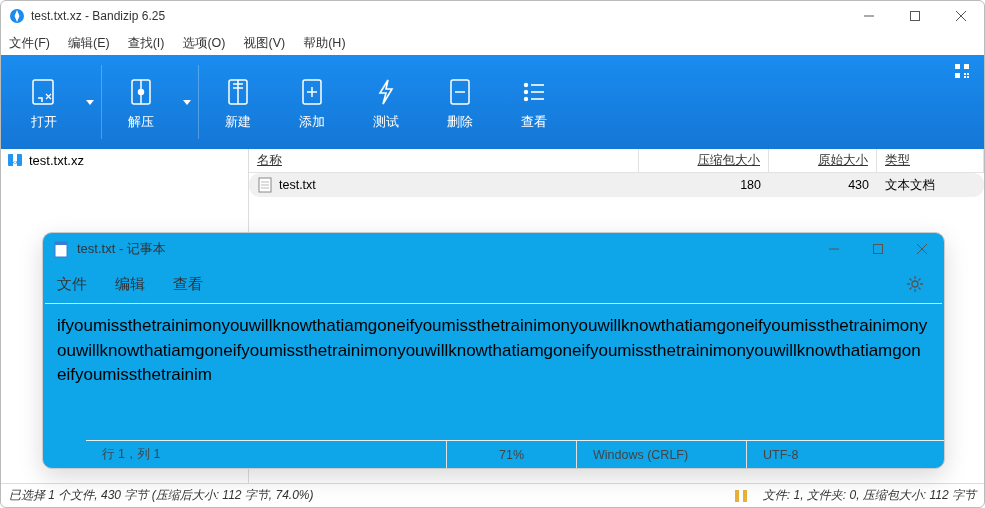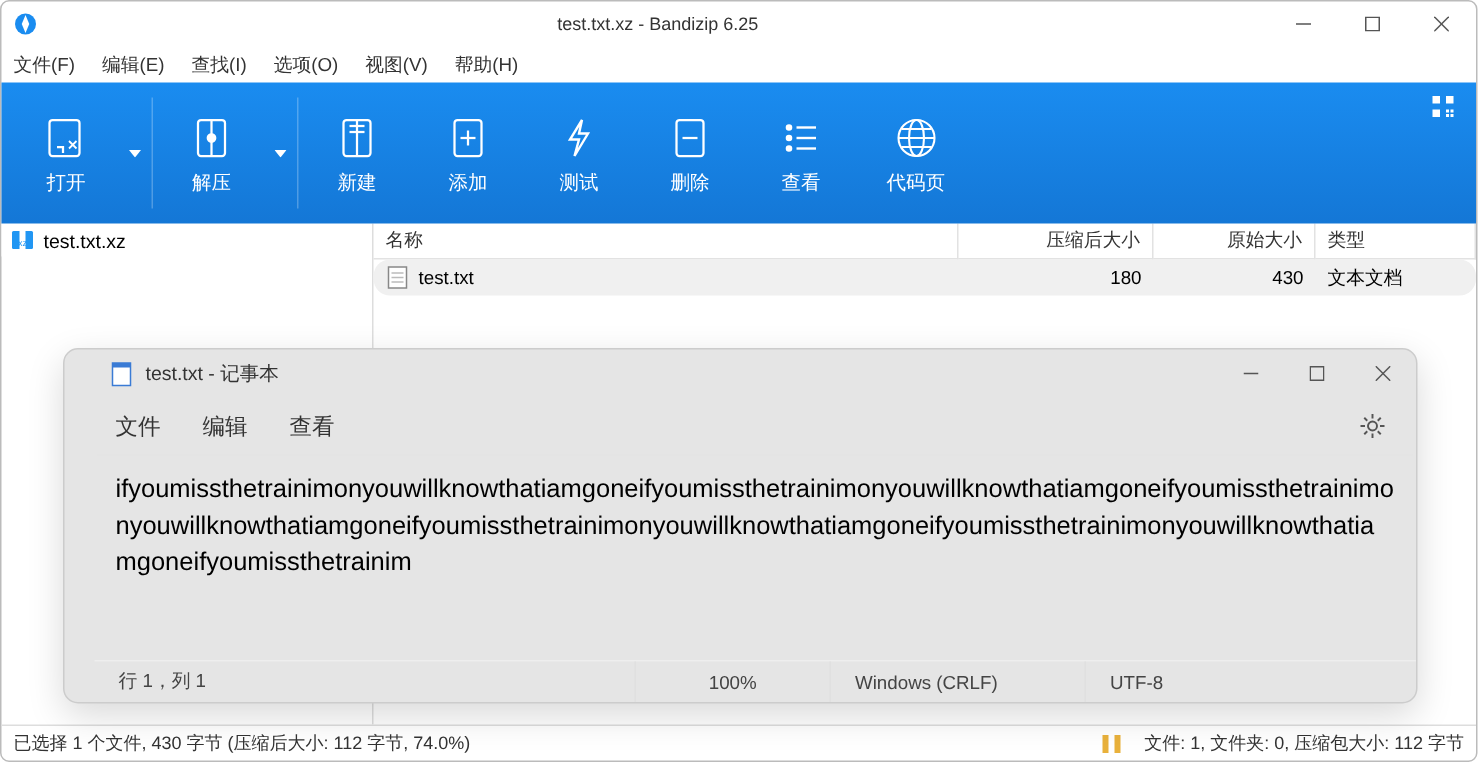--- a/index.html
+++ b/index.html
@@ -1,63 +1,63 @@
 <!DOCTYPE html>
 <html><head>
 <meta charset="utf-8">
 <style>
 * { margin: 0; padding: 0; box-sizing: border-box; font-family: "Microsoft YaHei", "Segoe UI", sans-serif; }
 body { width: 985px; height: 508px; background: #fff; overflow: hidden; position: relative; }
 
 
 .bandizip-window { width: 985px; height: 508px; border: 1px solid #bbb; border-radius: 6px; background: #fff; display: flex; flex-direction: column; position: relative; }
-.title-bar { height: 30px; display: flex; align-items: center; padding: 0 0 0 8px; text-align: center; }
+.title-bar { height: 30px; display: flex; align-items: center; padding: 0 0 0 8px; }
 .title-bar .app-icon { width: 16px; height: 16px; margin-right: 6px; }
 .title-bar .title-text { font-size: 12px; color: #333; flex: 1; }
 .win-controls { display: flex; }
 .win-controls .wc { width: 46px; height: 30px; display: flex; align-items: center; justify-content: center; color: #555; font-size: 13px; cursor: default; }
 .menu-bar { height: 24px; display: flex; align-items: center; padding: 0 8px; gap: 18px; font-size: 12.5px; color: #333; }
 .menu-bar .mitem { cursor: default; }
 
 .toolbar { height: 94px; background: linear-gradient(#1a8cf0, #1477d6); display: flex; align-items: stretch; padding: 0 6px; position: relative; }
 .tool-group { display: flex; align-items: center; }
 .tool-btn { display: flex; flex-direction: column; align-items: center; justify-content: center; gap: 4px; color: #fff; font-size: 13px; padding: 10px 20px 8px; cursor: default; }
 .tool-btn .ico { width: 34px; height: 34px; display: flex; align-items: center; justify-content: center; }
 .tool-drop { width: 18px; display: flex; align-items: center; justify-content: center; color: #fff; cursor: default; }
 .tool-divider { width: 1px; background: rgba(255,255,255,.25); margin: 10px 2px; }
 .opt-icon { position: absolute; right: 14px; top: 8px; color: #fff; cursor: default; }
 
 .content-split { flex: 1; display: flex; min-height: 0; }
 .tree-panel { width: 248px; border-right: 1px solid #ddd; }
 .tree-item { display: flex; align-items: center; gap: 6px; padding: 3px 6px; font-size: 13px; background: #fff; }
 .list-panel { flex: 1; display: flex; flex-direction: column; }
 .list-header { height: 24px; display: flex; font-size: 12.5px; color: #333; }
-.list-header .hcell { padding: 3px 8px; border-right: 1px solid #e2e2e2; border-bottom: 1px solid #e2e2e2; display: flex; align-items: center; }
+.list-header .hcell { padding: 3px 8px; border-right: 1px solid #e2e2e2; border-bottom: 1px solid #e2e2e2; display: flex; align-items: center; text-decoration: underline; }
 .list-header .num { justify-content: flex-end; }
 .list-body .row { display: flex; height: 24px; align-items: center; font-size: 12.5px; background: #f0f0f0; border-radius: 11px; }
 .list-body .row .cell { padding: 0 8px; overflow: hidden; white-space: nowrap; }
 .list-body .row .num { text-align: right; }
 
-.status-bar { height: 24px; border-top: 1px solid #ddd; display: flex; align-items: center; font-size: 12px; color: #333; padding: 0 8px; gap: 14px; }
+.status-bar { height: 24px; border-top: 1px solid #ddd; display: flex; align-items: center; font-size: 12px; color: #333; padding: 0 8px; gap: 14px; font-style: italic; }
 .status-bar .left { flex: 1; }
 .status-bar .archive-icon { width: 16px; height: 16px; display: inline-block; }
 
 
-.notepad-window { position: absolute; left: 42px; top: 232px; width: 903px; height: 237px; background: #e5e5e5; border: 1px solid #ccc; border-radius: 10px; box-shadow: 0 8px 24px rgba(0,0,0,.15); display: flex; flex-direction: column; padding-left: 20px; }
+.notepad-window { position: absolute; left: 42px; top: 232px; width: 903px; height: 237px; background: #0ea5e9; border: 1px solid #ccc; border-radius: 10px; box-shadow: 0 8px 24px rgba(0,0,0,.15); display: flex; flex-direction: column; }
 .np-title-bar { height: 32px; display: flex; align-items: center; padding: 0 0 0 10px; }
 .np-title-bar .np-icon { width: 16px; height: 18px; margin-right: 8px; }
 .np-title-bar .np-title { font-size: 13px; color: #333; flex: 1; }
 .np-wc { display: flex; }
 .np-wc .wc { width: 44px; height: 32px; display: flex; align-items: center; justify-content: center; color: #555; cursor: default; }
 .np-menu { height: 38px; display: flex; align-items: center; padding: 0 14px; gap: 28px; font-size: 15px; color: #333; }
 .np-menu .mitem { cursor: default; }
 .np-menu .gear { margin-left: auto; cursor: default; margin-right: 6px; }
 .np-sep { height: 1px; background: #e4e4e4; margin: 0 2px; }
 .np-text { flex: 1; padding: 10px 14px 4px; font-size: 17px; line-height: 1.45; color: #000; overflow: hidden; word-break: break-all; }
-.np-status { height: 28px; display: flex; align-items: center; font-size: 12.5px; color: #444; border-top: 1px solid #eee; }
+.np-status { height: 28px; display: flex; align-items: center; font-size: 12.5px; color: #444; border-top: 1px solid #eee; margin-left: 43px; }
 .np-status .sg { padding: 0 16px; border-left: 1px solid #e0e0e0; height: 100%; display: flex; align-items: center; }
 .np-status .sg:first-child { border-left: none; flex: 0 0 360px; }
 
 
 svg { display: block; }
 </style>
 </head>
 <body>
 
 <div class="bandizip-window">
@@ -180,32 +180,20 @@
             <circle cx="8" cy="9" r="1.4" fill="#fff"></circle>
             <line x1="13" y1="9" x2="26" y2="9"></line>
             <circle cx="8" cy="16" r="1.4" fill="#fff"></circle>
             <line x1="13" y1="16" x2="26" y2="16"></line>
             <circle cx="8" cy="23" r="1.4" fill="#fff"></circle>
             <line x1="13" y1="23" x2="26" y2="23"></line>
           </svg>
         </span>
       <span>查看</span>
     </div>
-    <div class="tool-btn">
-      <span class="ico">
-          <svg width="32" height="32" viewBox="0 0 32 32" fill="none" stroke="#fff" stroke-width="1.4">
-            <circle cx="16" cy="16" r="12"></circle>
-            <ellipse cx="16" cy="16" rx="5" ry="12"></ellipse>
-            <line x1="4" y1="16" x2="28" y2="16"></line>
-            <line x1="6" y1="10" x2="26" y2="10"></line>
-            <line x1="6" y1="22" x2="26" y2="22"></line>
-          </svg>
-        </span>
-      <span>代码页</span>
-    </div>
     <div class="opt-icon">
       <svg width="16" height="16" viewBox="0 0 16 16" fill="#fff">
           <rect x="1" y="1" width="5" height="5"></rect>
           <rect x="10" y="1" width="5" height="5"></rect>
           <rect x="1" y="10" width="5" height="5"></rect>
           <rect x="10" y="10" width="2" height="2"></rect>
           <rect x="13" y="10" width="2" height="2"></rect>
           <rect x="10" y="13" width="2" height="2"></rect>
           <rect x="13" y="13" width="2" height="2"></rect>
         </svg>
@@ -221,21 +209,21 @@
               <rect x="6" y="2" width="4" height="12" fill="#fff"></rect>
               <text x="8" y="12" font-size="6" fill="#2196f3" text-anchor="middle">xz</text>
             </svg>
           </span>
         <span>test.txt.xz</span>
       </div>
     </div>
     <div class="list-panel">
       <div class="list-header">
         <div class="hcell" style="width:390px">名称</div>
-        <div class="hcell num" style="width:130px">压缩后大小</div>
+        <div class="hcell num" style="width:130px">压缩包大小</div>
         <div class="hcell num" style="width:108px">原始大小</div>
         <div class="hcell" style="flex:1">类型</div>
       </div>
       <div class="list-body">
         <div class="row">
           <div class="cell" style="width:390px; display:flex; align-items:center; gap:6px">
             <span>
                 <svg width="16" height="16" viewBox="0 0 16 16">
                   <rect x="2" y="1" width="12" height="14" fill="#fff" stroke="#888"></rect>
                   <line x1="4" y1="5" x2="12" y2="5" stroke="#bbb"></line>
@@ -301,17 +289,17 @@
         <svg width="18" height="18" viewBox="0 0 18 18" fill="none" stroke="#555" stroke-width="1.3">
           <circle cx="9" cy="9" r="3"></circle>
           <path d="M9 1v3M9 14v3M1 9h3M14 9h3M3.5 3.5l2 2M12.5 12.5l2 2M14.5 3.5l-2 2M5.5 12.5l-2 2"></path>
         </svg>
       </span>
   </div>
   <div class="np-sep"></div>
   <div class="np-text">ifyoumissthetrainimonyouwillknowthatiamgoneifyoumissthetrainimonyouwillknowthatiamgoneifyoumissthetrainimonyouwillknowthatiamgoneifyoumissthetrainimonyouwillknowthatiamgoneifyoumissthetrainimonyouwillknowthatiamgoneifyoumissthetrainim</div>
   <div class="np-status">
     <div class="sg">行 1，列 1</div>
-    <div class="sg" style="flex:0 0 130px;justify-content:center">100%</div>
+    <div class="sg" style="flex:0 0 130px;justify-content:center">71%</div>
     <div class="sg" style="flex:0 0 170px">Windows (CRLF)</div>
     <div class="sg" style="flex:1">UTF-8</div>
   </div>
 </div>
 
 </body></html>

